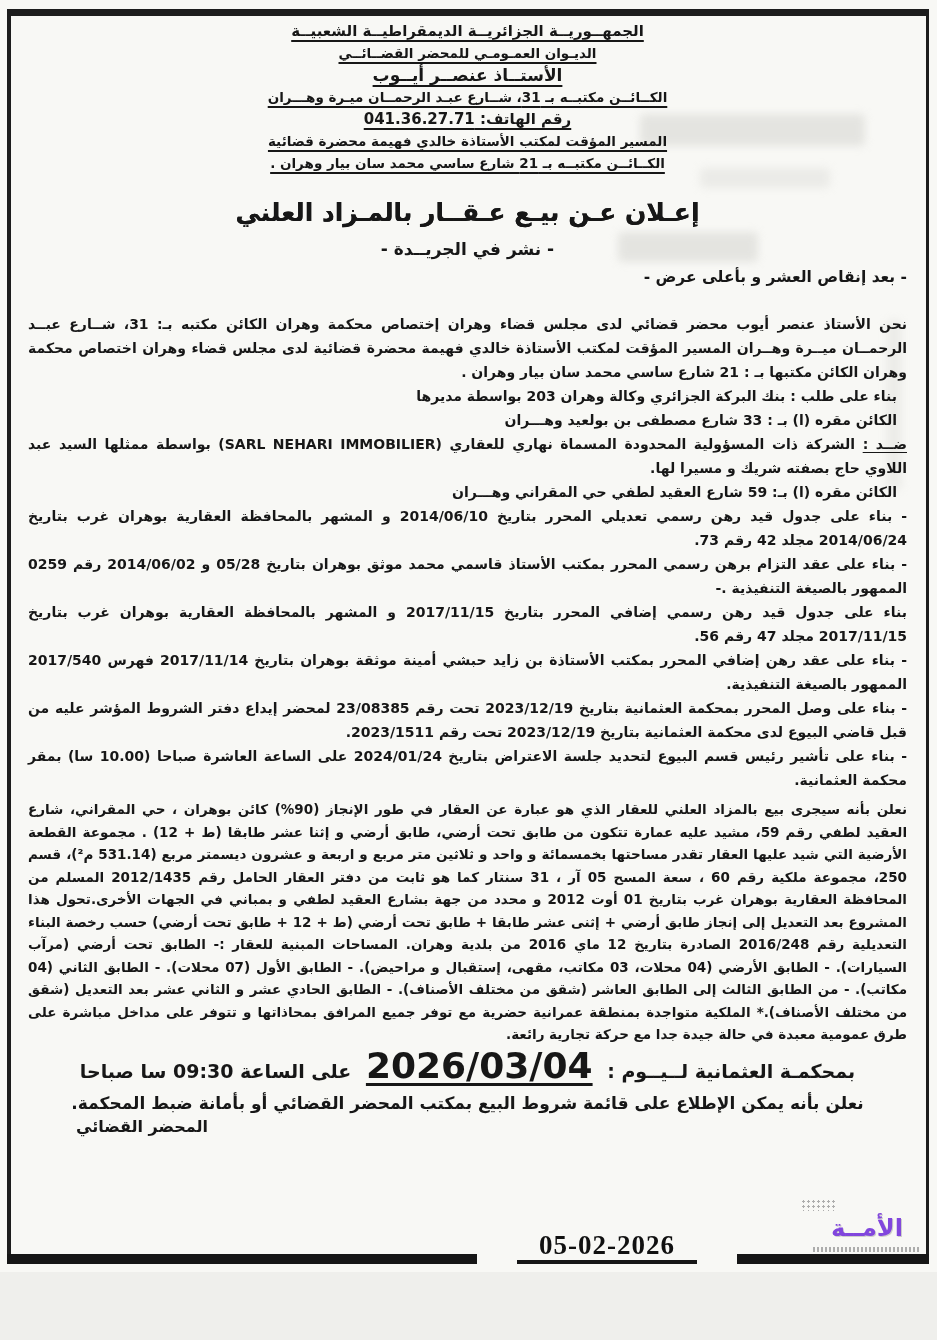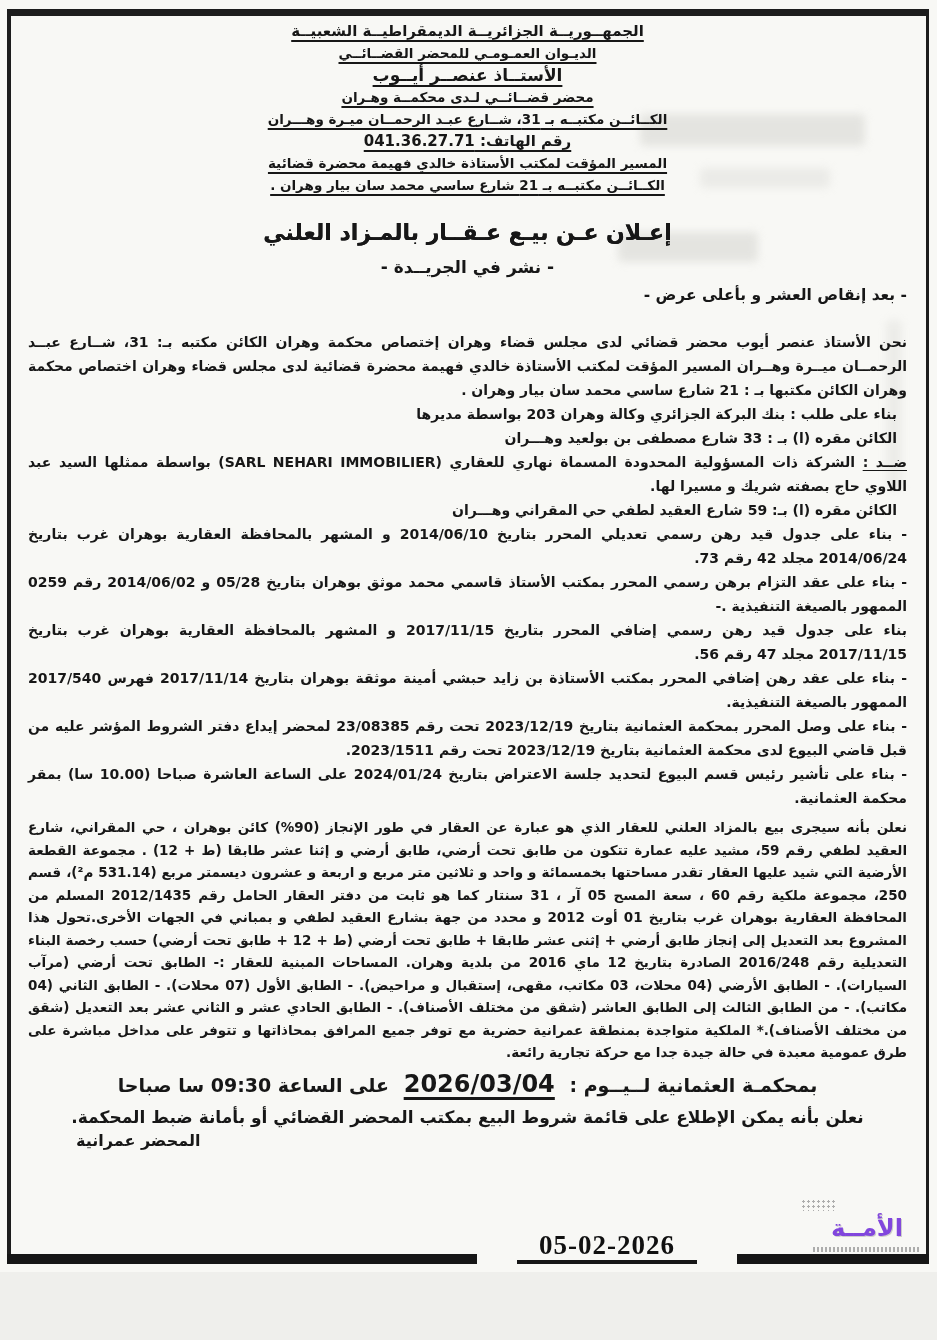--- a/index.html
+++ b/index.html
@@ -40,39 +40,39 @@
     line-height:22px;
     white-space:nowrap;
   }
   .h-republic{font-size:15px;}
   .h-std{font-size:13.5px;}
   .h-name{font-size:17px;line-height:26px;}
   .h-phone{font-size:15px;}
 
   
   .title-main{
-    margin-top:24px;text-align:center;font-size:22px;
+    margin-top:24px;text-align:center;font-size:25px;
     letter-spacing:.5px;text-shadow:0 0 .6px #171717;
   }
   .title-sub1{margin-top:12px;text-align:center;font-size:17px;}
   .title-sub2{margin-top:9px;font-size:15.5px;}
 
   
   .bodytxt{margin-top:26px;font-size:14px;line-height:24px;}
   .bodytxt p{margin:0;text-align:justify;}
   .p-line{text-align:right !important;}
   .indent{padding-right:10px;}
   .u{text-decoration:underline;text-underline-offset:3px;}
   .desc{font-size:13.5px;line-height:22.5px;margin-top:6px !important;}
 
   .hearing{
     margin-top:12px;text-align:center !important;font-size:19px;line-height:40px;
   }
   .hearing .big-date{
-    font-size:24px;
+    font-size:36px;
     text-decoration:underline;text-decoration-thickness:3px;text-underline-offset:5px;
     padding:0 8px;letter-spacing:1px;
   }
   .price{
     margin-top:4px;font-size:16.5px;line-height:27px;
     text-align:justify;text-align-last:center;
   }
   .note{margin-top:3px;text-align:center !important;font-size:17px;line-height:24px;}
   .signature{
     margin-top:8px;text-align:left !important;font-size:16px;padding-left:48px;
@@ -123,21 +123,20 @@
   <div class="ghost g2"></div>
   <div class="ghost g3"></div>
   <div class="ghost g4"></div>
 
   <div class="content">
 
     <div class="hdr">
       <div class="h-republic">الجمهــوريــة الجزائريــة الديمقراطيــة الشعبيــة</div>
       <div class="h-std">الديـوان العمـومـي للمحضر القضــائــي</div>
       <div class="h-name">الأستــاذ عنصــر أيــوب</div>
-      <div class="h-std">محضر قضــائــي لـدى محكمــة وهـران</div>
       <div class="h-std">الكــائــن مكتبــه بـ 31، شــارع عبـد الرحمــان ميـرة وهـــران</div>
       <div class="h-phone">رقم الهاتف: 041.36.27.71</div>
       <div class="h-std">المسير المؤقت لمكتب الأستاذة خالدي فهيمة محضرة قضائية</div>
       <div class="h-std">الكــائــن مكتبــه بـ 21 شارع ساسي محمد سان بيار وهران .</div>
     </div>
 
     <div class="title-main">إعـلان عـن بيـع عـقــار بالمـزاد العلني</div>
     <div class="title-sub1">- نشر في الجريــدة -</div>
     <div class="title-sub2">- بعد إنقاص العشر و بأعلى عرض -</div>
 
@@ -155,21 +154,21 @@
       <p>- بناء على تأشير رئيس قسم البيوع لتحديد جلسة الاعتراض بتاريخ 2024/01/24 على الساعة العاشرة صباحا (10.00 سا) بمقر محكمة العثمانية.</p>
       <p class="desc">نعلن بأنه سيجرى بيع بالمزاد العلني للعقار الذي هو عبارة عن العقار في طور الإنجاز (90%) كائن بوهران ، حي المقراني، شارع العقيد لطفي رقم 59، مشيد عليه عمارة تتكون من طابق تحت أرضي، طابق أرضي و إثنا عشر طابقا (ط + 12) . مجموعة القطعة الأرضية التي شيد عليها العقار تقدر مساحتها بخمسمائة و واحد و ثلاثين متر مربع و اربعة و عشرون ديسمتر مربع (531.14 م²)، قسم 250، مجموعة ملكية رقم 60 ، سعة المسح 05 آر ، 31 سنتار كما هو ثابت من دفتر العقار الحامل رقم 2012/1435 المسلم من المحافظة العقارية بوهران غرب بتاريخ 01 أوت 2012 و محدد من جهة بشارع العقيد لطفي و بمباني في الجهات الأخرى.تحول هذا المشروع بعد التعديل إلى إنجاز طابق أرضي + إثنى عشر طابقا + طابق تحت أرضي (ط + 12 + طابق تحت أرضي) حسب رخصة البناء التعديلية رقم 2016/248 الصادرة بتاريخ 12 ماي 2016 من بلدية وهران. المساحات المبنية للعقار :- الطابق تحت أرضي (مرآب السيارات). - الطابق الأرضي (04 محلات، 03 مكاتب، مقهى، إستقبال و مراحيض). - الطابق الأول (07 محلات). - الطابق الثاني (04 مكاتب). - من الطابق الثالث إلى الطابق العاشر (شقق من مختلف الأصناف). - الطابق الحادي عشر و الثاني عشر بعد التعديل (شقق من مختلف الأصناف).* الملكية متواجدة بمنطقة عمرانية حضرية مع توفر جميع المرافق بمحاذاتها و تتوفر على مداخل مباشرة على طرق عمومية معبدة في حالة جيدة جدا مع حركة تجارية رائعة.</p>
 
       <p class="hearing">
         <span>بمحكمـة العثمانية لــيــوم :</span>
         <span class="big-date">2026/03/04</span>
         <span>على الساعة 09:30 سا صباحا</span>
       </p>
 
       <p class="note">نعلن بأنه يمكن الإطلاع على قائمة شروط البيع بمكتب المحضر القضائي أو بأمانة ضبط المحكمة.</p>
-      <p class="signature">المحضر عمرانية</p>
+      <p class="signature">المحضر القضائي</p>
     </div>
   </div>
 
   <div class="footer">
     <div class="rule-seg seg-l"></div>
     <div class="date-box">05-02-2026</div>
     <div class="rule-seg seg-r"></div>
   </div>
 
   <div class="np-logo">

